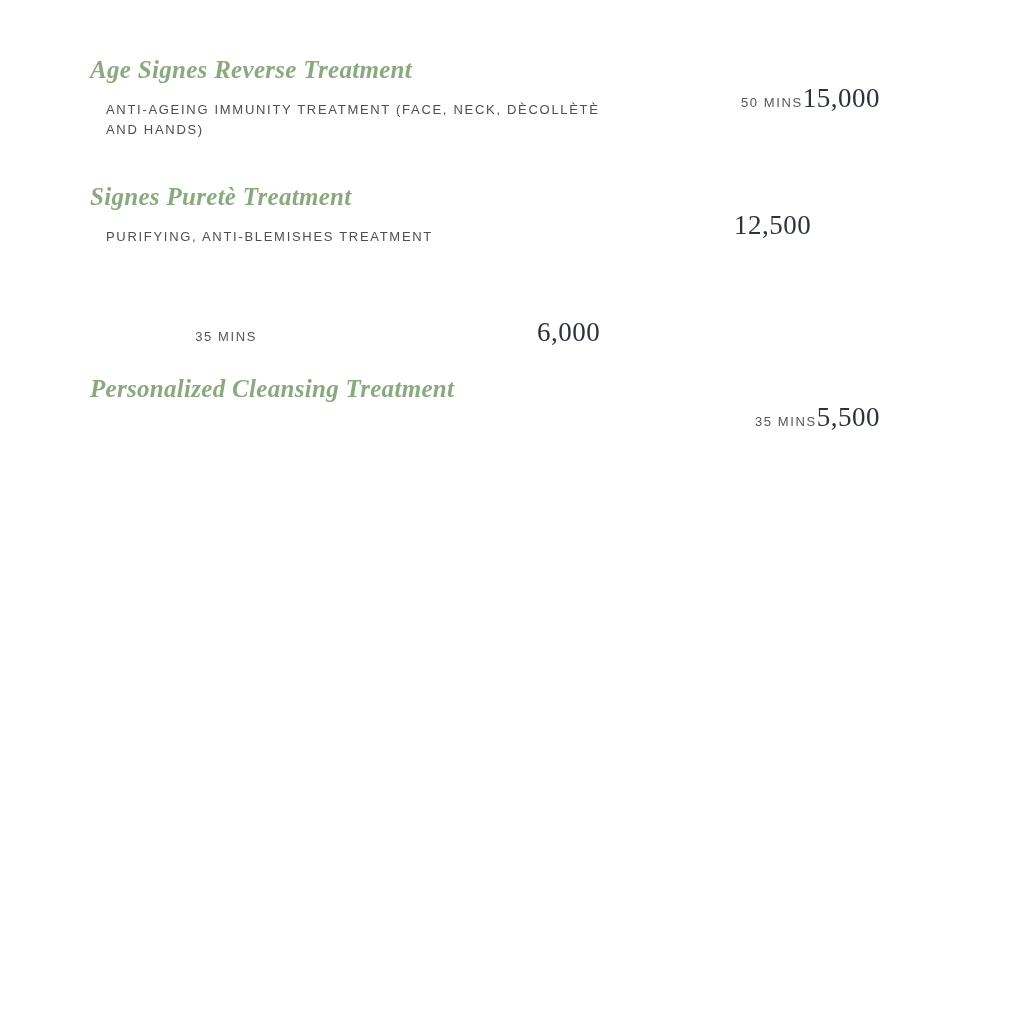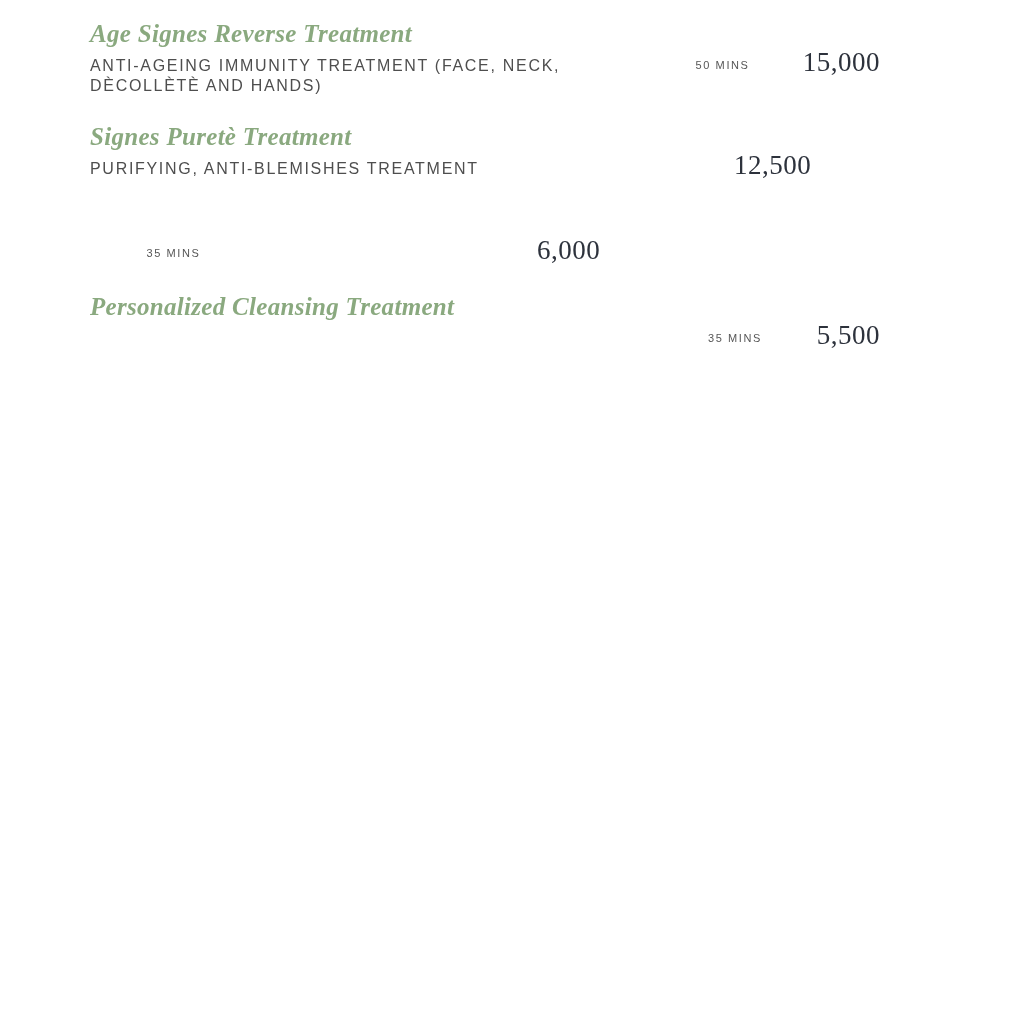--- a/index.html
+++ b/index.html
@@ -8,21 +8,21 @@
     background: #ffffff;
     width: 1024px;
     height: 1024px;
     overflow: hidden;
     font-family: "Liberation Sans", sans-serif;
   }
   .page {
     box-sizing: border-box;
     width: 968px;
     height: 1024px;
-    padding: 20px 88px 0 90px;
+    padding: 56px 88px 0 90px;
     background: #ffffff;
   }
   .menu-item {
     display: flex;
     align-items: flex-start;
     margin-bottom: 27px;
   }
   .item-main {
     width: 575px;
   }
@@ -31,34 +31,34 @@
     font-style: italic;
     font-weight: 600;
     font-size: 25px;
     line-height: 28px;
     letter-spacing: 0.3px;
     color: #8aa97f;
     margin: 0 0 8px 0;
   }
   .item-desc {
     font-family: "Liberation Sans", "DejaVu Sans", sans-serif;
-    font-size: 16px;
+    font-size: 13px;
     line-height: 20px;
     letter-spacing: 1.7px;
     color: #4e4e4e;
-    margin: 0;
+    margin: 16px;
     max-width: 562px;
     text-transform: uppercase;
   }
   .item-duration {
     width: 167px;
-    text-align: center;
+    text-align: right;
     padding-top: 39px;
     font-family: "Liberation Sans", "DejaVu Sans", sans-serif;
-    font-size: 11px;
+    font-size: 13px;
     letter-spacing: 1.6px;
     color: #565656;
     white-space: nowrap;
   }
   .item-price {
     flex: 1;
     text-align: center;
     padding-top: 27px;
     font-family: "Liberation Serif", "DejaVu Serif", serif;
     font-size: 27px;

